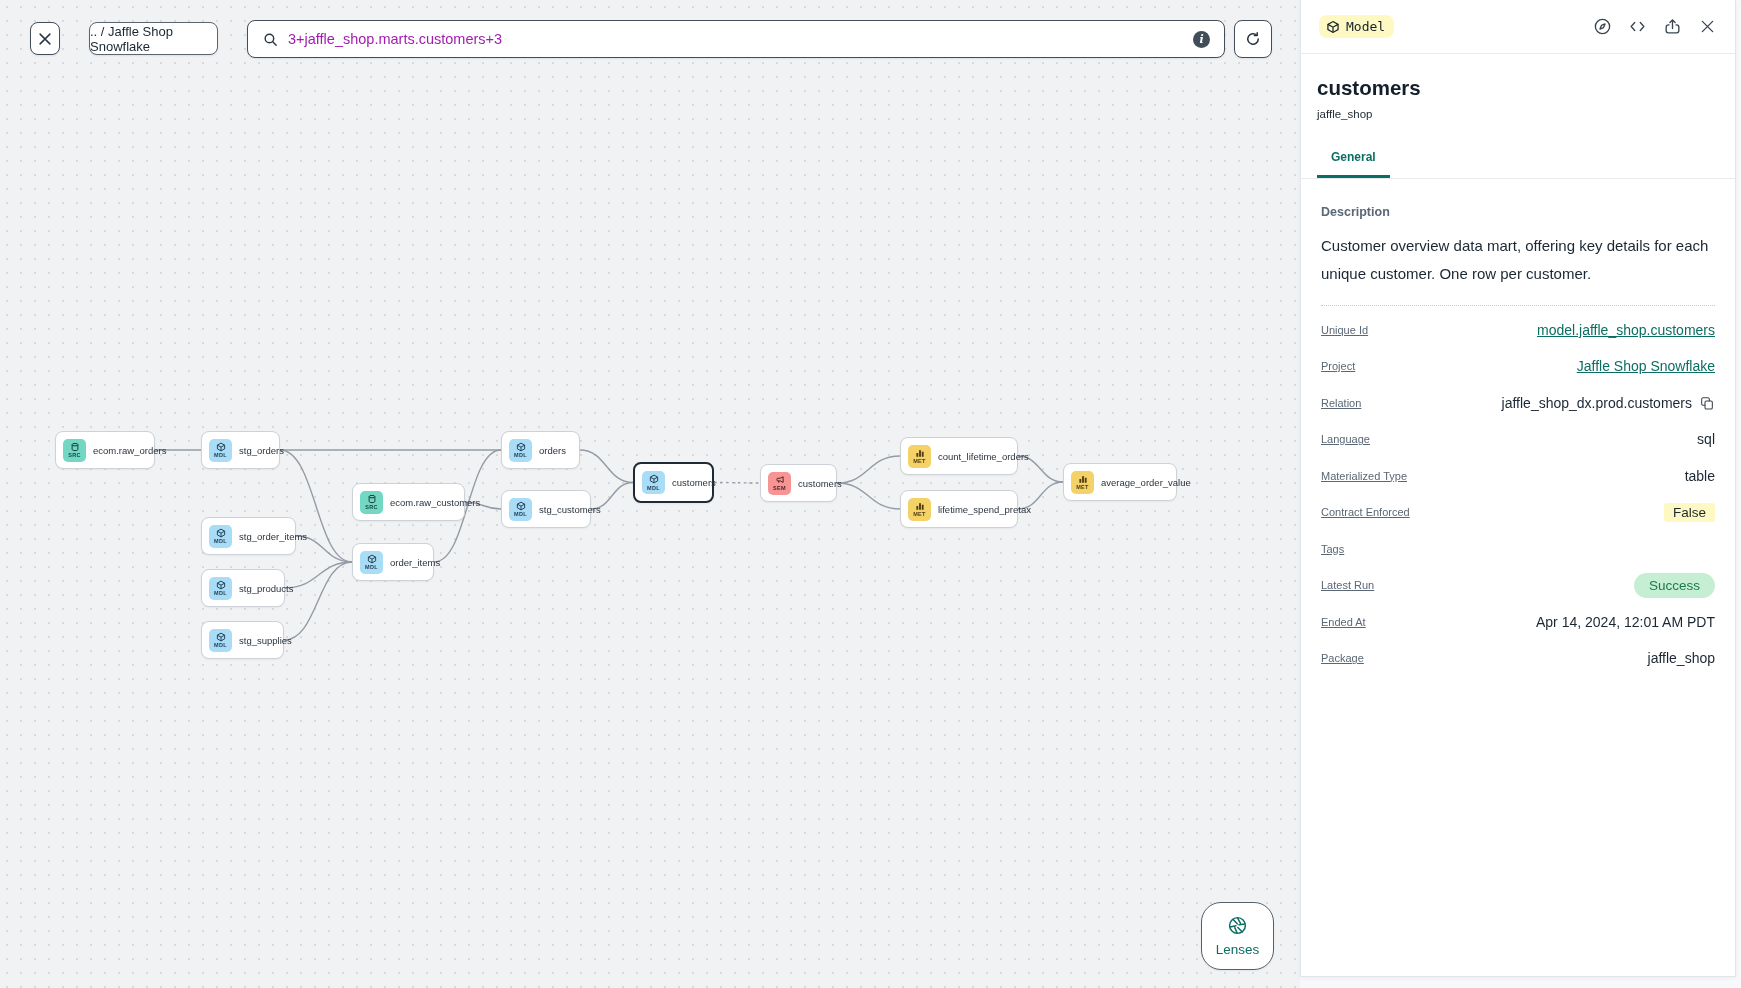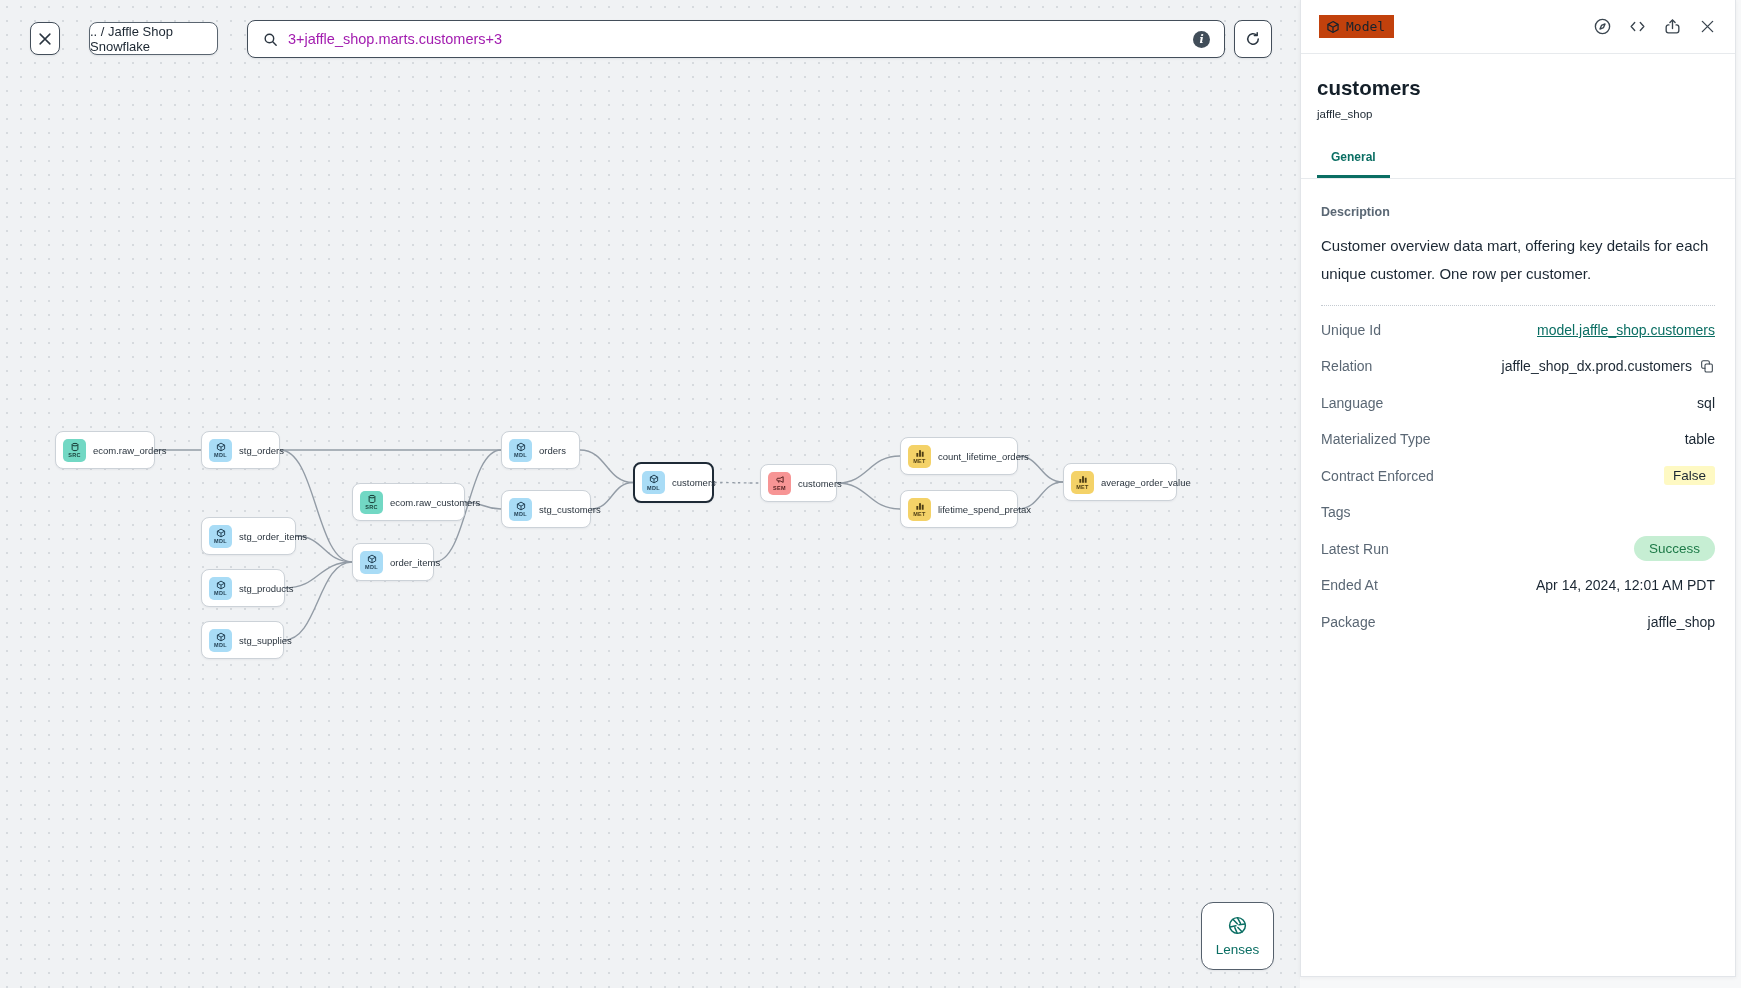--- a/index.html
+++ b/index.html
@@ -43,32 +43,32 @@
                       font-family:"Liberation Sans",sans-serif; background:transparent; }
   #info-icon { width:17px; height:17px; border-radius:50%; background:#414d59; color:#fff;
                font-size:11px; font-weight:700; font-family:"DejaVu Serif",serif; font-style:italic;
                display:flex; align-items:center; justify-content:center; flex:none; cursor:pointer; }
   #refresh-btn { left:1234px; top:20px; width:38px; height:38px; justify-content:center; cursor:pointer; }
   .tool-icon { width:18px; height:18px; stroke:#2a3540; stroke-width:2; fill:none;
                stroke-linecap:round; stroke-linejoin:round; }
 
   
   #lenses-btn { position:absolute; left:1201px; top:902px; width:73px; height:68px; background:#fff;
-                border:1.5px solid #55606c; border-radius:12px; display:flex; flex-direction:column;
+                border:1.5px solid #55606c; border-radius:20px; display:flex; flex-direction:column;
                 align-items:center; justify-content:center; gap:6px; cursor:pointer;
                 box-shadow:0 1px 2px rgba(16,24,40,.06); }
   #lenses-btn svg { width:21px; height:21px; stroke:#0a6e63; stroke-width:1.7; fill:none; stroke-linecap:round; }
   #lenses-label { font-size:13.5px; color:#0a6e63; }
 
   
   #panel { position:absolute; left:1300px; top:0; width:436px; height:977px; background:#fff;
            border:1px solid #e2e5e9; border-top:none; box-shadow:0 1px 4px rgba(16,24,40,.05); }
   #panel-header { height:54px; display:flex; align-items:center; justify-content:space-between;
                   padding:0 18px; border-bottom:1px solid #e7eaed; }
-  #model-badge { background:#c2410c; color:#15222d; border-radius:0; padding:4px 9px 4px 7px;
+  #model-badge { background:#fef9c3; color:#15222d; border-radius:8px; padding:4px 9px 4px 7px;
                  display:inline-flex; align-items:center; gap:6px;
                  font-family:"DejaVu Sans Mono",monospace; font-size:13px; }
   #model-badge svg { width:14px; height:14px; stroke:#15222d; stroke-width:1.4; fill:none; }
   #panel-actions { display:flex; align-items:center; gap:16px; }
   .panel-action { background:none; border:none; cursor:pointer; display:flex; padding:0; }
   .panel-action svg { width:19px; height:19px; stroke:#3a454f; stroke-width:1.7; fill:none;
                       stroke-linecap:round; stroke-linejoin:round; }
 
   #panel-title { font-size:20.5px; font-weight:700; color:#141f29; margin:22px 16px 0; }
   #panel-subtitle { font-size:11.5px; color:#222d37; margin:8px 16px 0; }
@@ -76,21 +76,21 @@
   #tabs { margin-top:27px; padding:0 16px; border-bottom:1px solid #e7eaed; }
   .tab { display:inline-block; font-size:12px; font-weight:700; color:#0a6e63;
          padding:0 14px 11px; border-bottom:3px solid #0a6e63; cursor:pointer; }
 
   #panel-body { padding:26px 20px 0; }
   #desc-label { font-size:12.5px; font-weight:700; color:#5a6774; }
   #desc-text { font-size:15px; color:#1b2733; line-height:1.85; margin-top:13px; }
   #desc-divider { border:none; border-bottom:1px dotted #c4cad1; margin:17px 0 6px; }
 
   .field-row { display:flex; align-items:center; justify-content:space-between; min-height:36.5px; }
-  .field-label { font-size:14px; color:#5a6774; }
+  .field-label { font-size:11px; color:#5a6774;text-decoration:underline; }
   .field-value { font-size:14px; color:#1b2733; display:flex; align-items:center; gap:7px; }
   .field-value a { color:#0a6e63; text-decoration:underline; }
   .pill-green { background:#c6eed3; color:#1d7a48; border-radius:14px; padding:5px 15px; font-size:13.5px; }
   .pill-gray  { background:#fef9c3; color:#1b2733; border-radius:3px; padding:2px 9px; font-size:13.5px; }
   .copy-btn { background:none; border:none; cursor:pointer; display:flex; padding:0; }
   .copy-btn svg { width:16px; height:16px; stroke:#3a454f; stroke-width:1.6; fill:none;
                   stroke-linecap:round; stroke-linejoin:round; }
 </style>
 </head>
 <body>
@@ -337,20 +337,26 @@
     <p id="desc-text">Customer overview data mart, offering key details for each unique customer. One row per customer.</p>
     <hr id="desc-divider">
     <div id="fields">
         <div class="field-row">
           <span class="field-label">Unique Id</span>
           <span class="field-value">
             <a href="#">model.jaffle_shop.customers</a>
           </span>
         </div>
         <div class="field-row">
+          <span class="field-label">Project</span>
+          <span class="field-value">
+            <a href="#">Jaffle Shop Snowflake</a>
+          </span>
+        </div>
+        <div class="field-row">
           <span class="field-label">Relation</span>
           <span class="field-value">
             <span>jaffle_shop_dx.prod.customers</span>
             <button class="copy-btn">
               <svg viewBox="0 0 24 24">
                 <rect x="9" y="9" width="11" height="12" rx="2"></rect>
                 <path d="M15.5 9V6.5A2.5 2.5 0 0 0 13 4H6.5A2.5 2.5 0 0 0 4 6.5V13a2.5 2.5 0 0 0 2.5 2.5H9"></path>
               </svg>
             </button>
           </span>

